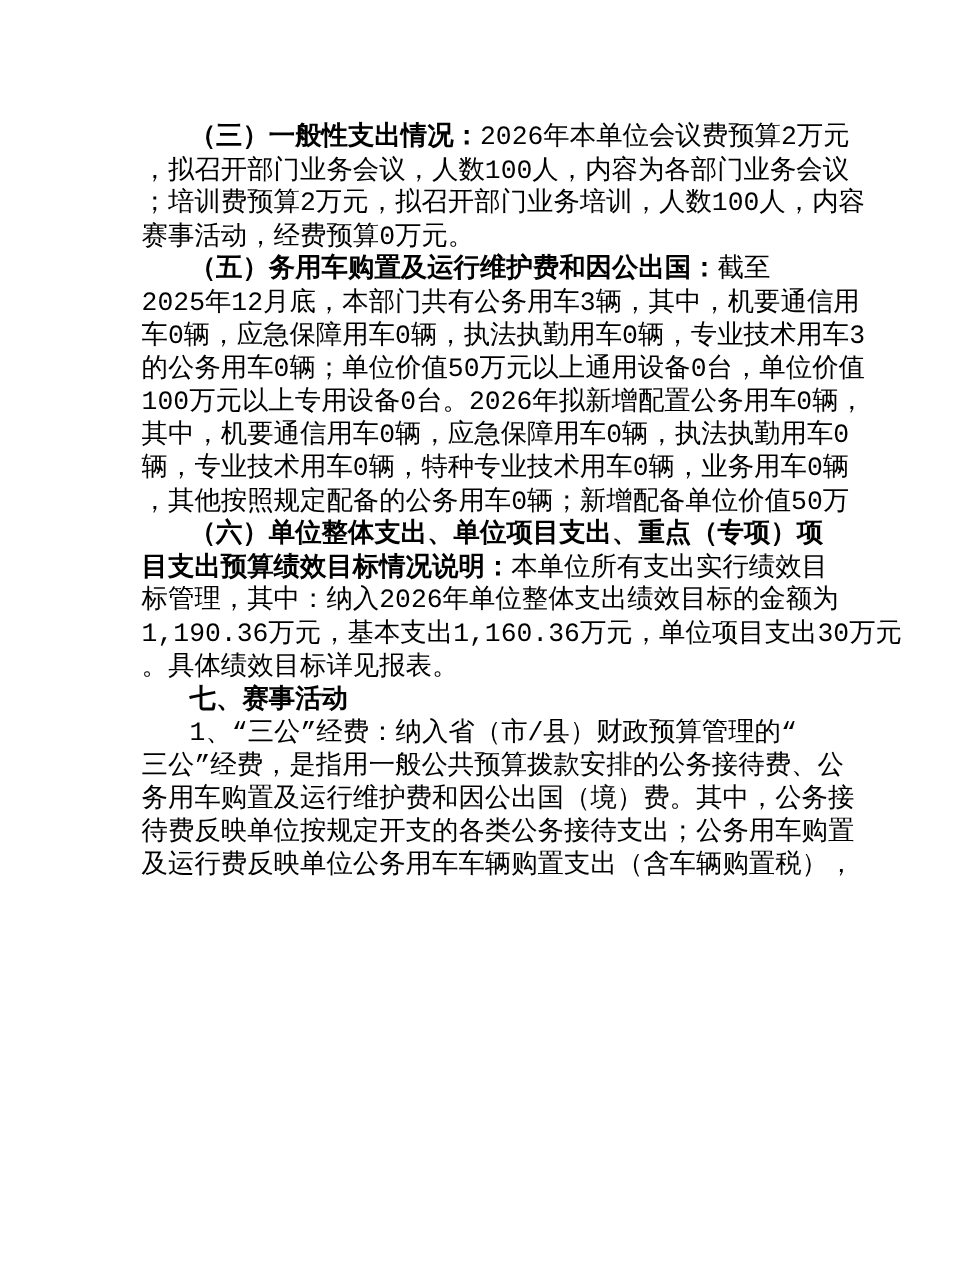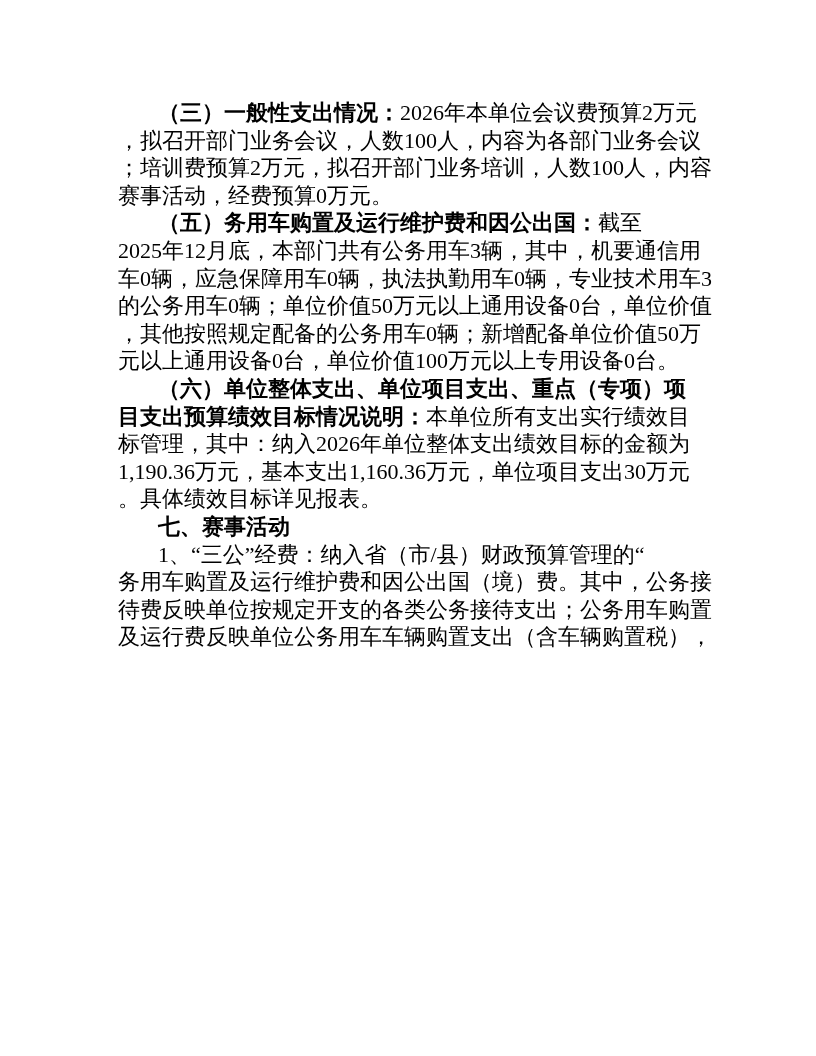--- a/index.html
+++ b/index.html
@@ -24,52 +24,55 @@
     font-size: 22px;
     line-height: 27.6px;
   }
   .para { margin: 0; padding: 0; }
   .line {
     white-space: pre;
     height: 27.6px;
     overflow: visible;
   }
   .ind { padding-left: 40px; }
-  .seg { letter-spacing: 0; }
+  .seg { letter-spacing: 0; font-family: Liberation Mono, monospace; }
   .b { font-weight: bold; }
 </style>
 </head>
 <body>
 
 <div class="page">
   <div class="doc-body">
       <div class="para">
         <div class="line ind"><span class="seg b">（三）一般性支出情况：</span><span class="seg">2026年本单位会议费预算2万元</span></div>
         <div class="line"><span class="seg">，拟召开部门业务会议，人数100人，内容为各部门业务会议</span></div>
         <div class="line"><span class="seg">；培训费预算2万元，拟召开部门业务培训，人数100人，内容</span></div>
         <div class="line"><span class="seg">赛事活动，经费预算0万元。</span></div>
       </div>
       <div class="para">
         <div class="line ind"><span class="seg b">（五）务用车购置及运行维护费和因公出国：</span><span class="seg">截至</span></div>
         <div class="line"><span class="seg">2025年12月底，本部门共有公务用车3辆，其中，机要通信用</span></div>
         <div class="line"><span class="seg">车0辆，应急保障用车0辆，执法执勤用车0辆，专业技术用车3</span></div>
         <div class="line"><span class="seg">的公务用车0辆；单位价值50万元以上通用设备0台，单位价值</span></div>
+        <div class="line"><span class="seg">100万元以上专用设备0台。2026年拟新增配置公务用车0辆，</span></div>
+        <div class="line"><span class="seg">其中，机要通信用车0辆，应急保障用车0辆，执法执勤用车0</span></div>
+        <div class="line"><span class="seg">辆，专业技术用车0辆，特种专业技术用车0辆，业务用车0辆</span></div>
         <div class="line"><span class="seg">，其他按照规定配备的公务用车0辆；新增配备单位价值50万</span></div>
-        <div class="line"><span class="seg">元以上通用设备0台，单位价值100万元以上专用设备0台。</span></div>
       </div>
       <div class="para">
         <div class="line ind"><span class="seg b">（六）单位整体支出、单位项目支出、重点（专项）项</span></div>
         <div class="line"><span class="seg b">目支出预算绩效目标情况说明：</span><span class="seg">本单位所有支出实行绩效目</span></div>
         <div class="line"><span class="seg">标管理，其中：纳入2026年单位整体支出绩效目标的金额为</span></div>
         <div class="line"><span class="seg">1,190.36万元，基本支出1,160.36万元，单位项目支出30万元</span></div>
         <div class="line"><span class="seg">。具体绩效目标详见报表。</span></div>
       </div>
       <div class="para">
         <div class="line ind"><span class="seg b">七、赛事活动</span></div>
       </div>
       <div class="para">
         <div class="line ind"><span class="seg">1、“三公”经费：纳入省（市/县）财政预算管理的“</span></div>
+        <div class="line"><span class="seg">三公”经费，是指用一般公共预算拨款安排的公务接待费、公</span></div>
         <div class="line"><span class="seg">务用车购置及运行维护费和因公出国（境）费。其中，公务接</span></div>
         <div class="line"><span class="seg">待费反映单位按规定开支的各类公务接待支出；公务用车购置</span></div>
         <div class="line"><span class="seg">及运行费反映单位公务用车车辆购置支出（含车辆购置税），</span></div>
       </div>
     </div>
 </div>
 
 </body></html>

